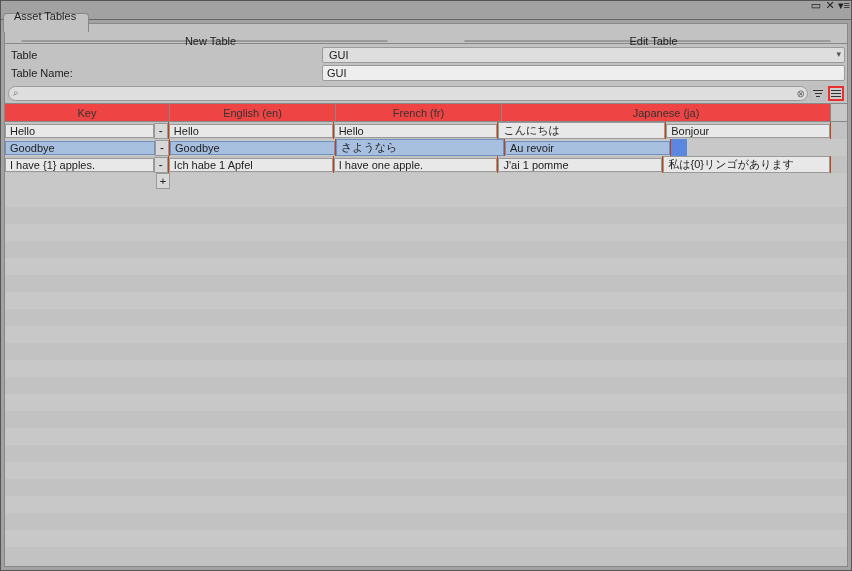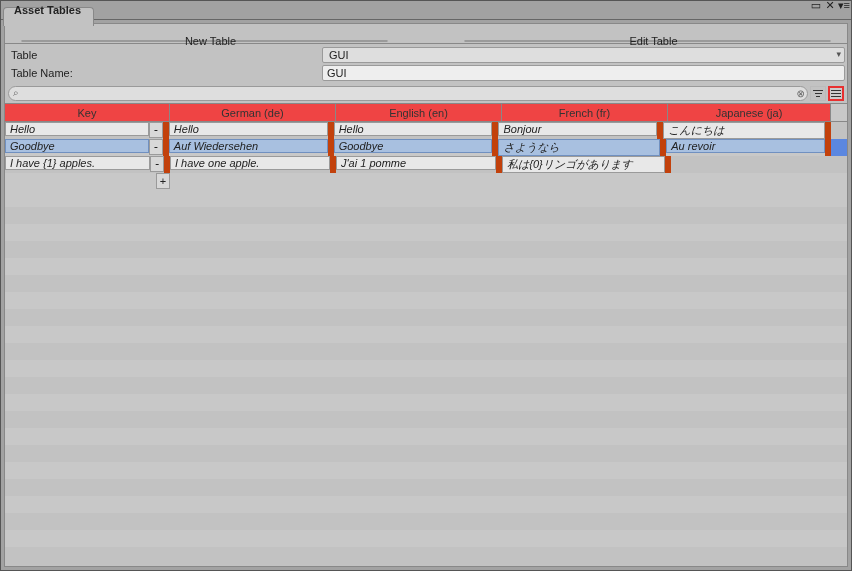--- a/index.html
+++ b/index.html
@@ -4,21 +4,21 @@
 <style>
 * { margin: 0; padding: 0; box-sizing: border-box; font-family: Arial, sans-serif; font-size: 11px; color: #222; }
 body { background: #a2a2a2; width: 852px; height: 571px; position: relative; overflow: hidden; }
 
 
 .window { border: 1px solid #555; background: #a2a2a2; width: 852px; height: 571px; }
 .window-controls { position: absolute; top: 0; right: 2px; display: flex; gap: 2px; z-index: 10; }
 .wc { width: 12px; height: 10px; display: flex; align-items: center; justify-content: center; color: #222; cursor: pointer; }
 
 .titlebar { display: flex; align-items: flex-end; height: 19px; background: #a2a2a2; padding: 0 0 0 0; border-bottom: 1px solid #666; }
-.tab { background: #c2c2c2; border: 1px solid #888; border-bottom: none; border-radius: 4px 4px 0 0; padding: 2px 12px 16px 10px; height: 17px; display: flex; align-items: center; margin-left: 2px; position: relative; top: 7px; font-weight: bold; }
+.tab { background: #c2c2c2; border: 1px solid #888; border-bottom: none; border-radius: 4px 4px 0 0; padding: 2px 12px 16px 10px; height: 17px; display: flex; align-items: center; margin-left: 2px; position: relative; top: 13px; }
 
 .content { background: #c2c2c2; margin: 3px; border: 1px solid #888; height: 544px; }
 
 
 .toprow { display: flex; height: 20px; border-bottom: 1px solid #888; }
 .topbtn { flex: 1; display: flex; align-items: center; justify-content: center; background: #d8d8d8; border: 1px solid #9a9a9a; margin: 16px; border-radius: 4px; cursor: pointer; font-size: 11px; padding-left: 12px; }
 .topbtn.disabled { color: #888; }
 .topbtn.sep { flex: 0 0 6px; background: #c2c2c2; border: none; }
 
 
@@ -45,21 +45,21 @@
 .ghead { display: flex; height: 18px; background: #c8c8c8; border-bottom: 1px solid #888; }
 .gh { border-right: 1px solid #888; display: flex; align-items: center; justify-content: center; background: #ef4444; font-size: 11px; color: #333; }
 .gh.key { width: 165px; }
 .gh.col { width: 166px; }
 .gh.last { flex: 1; width: 169px; }
 
 .gbody { height: 437px; overflow: hidden; }
 .grow { display: flex; height: 17px; }
 .stripe { background: #c2c2c2; }
 .stripe.alt { background: #c8c8c8; }
-.gcell { border-right: 6px solid #c2410c; padding: 0 0 0 0; display: flex; align-items: flex-start; font-style: italic; }
+.gcell { border-right: 1px solid #c2410c; padding: 0 0 0 0; display: flex; align-items: center; }
 .gcell.key { width: 165px; }
 .gcell.col { width: 166px; }
 .gcell.last { width: 169px; }
 .celltext { background: #e8e8e8; border: 1px solid #9a9a9a; flex: 1; display: flex; align-items: center; padding: 0 4px; margin: 0; font-size: 11px; }
 .celltext.sel { background: #a8c0e0; border: 1px solid #7090c0; }
 .minus { width: 14px; background: #d8d8d8; border: 1px solid #9a9a9a; display: flex; align-items: center; justify-content: center; font-size: 12px; cursor: pointer; margin-left: 0; }
 .plus { width: 14px; height: 16px; background: #d8d8d8; border: 1px solid #9a9a9a; display: flex; align-items: center; justify-content: center; font-size: 11px; cursor: pointer; }
 .rowpad { flex: 1; }
 .rowsel { width: 16px; background: #5b87e0; }
 
@@ -132,75 +132,74 @@
             <div class="ham-line"></div>
             <div class="ham-line"></div>
             <div class="ham-line"></div>
           </div>
       </div>
     </div>
 
     <div class="grid">
       <div class="ghead">
         <div class="gh key">Key</div>
-        <div class="gh col">German (de)</div>
         <div class="gh col">English (en)</div>
         <div class="gh col">French (fr)</div>
         <div class="gh last">Japanese (ja)</div>
         <div style="width:16px"></div>
       </div>
 
       <div class="gbody">
 
         <div class="grow stripe">
           <div class="gcell key">
               <div class="celltext">Hello</div>
               <div class="minus">-</div>
             </div>
           <div class="gcell col">
               <div class="celltext">Hello</div>
             </div>
           <div class="gcell col">
               <div class="celltext">Hello</div>
             </div>
-          <div class="gcell col">
-              <div class="celltext">Bonjour</div>
-            </div>
           <div class="gcell last">
               <div class="celltext">こんにちは</div>
+            </div>
+          <div class="gcell col">
+              <div class="celltext">Bonjour</div>
             </div>
           <div style="width:16px;background:#c2c2c2"></div>
         </div>
 
         <div class="grow stripe alt">
           <div class="gcell key">
               <div class="celltext sel">Goodbye</div>
               <div class="minus">-</div>
             </div>
           <div class="gcell col">
-              <div class="celltext sel">Auf Wiedersehen</div>
-            </div>
-          <div class="gcell col">
               <div class="celltext sel">Goodbye</div>
             </div>
           <div class="gcell last">
               <div class="celltext sel">さようなら</div>
             </div>
           <div class="gcell col">
               <div class="celltext sel">Au revoir</div>
             </div>
           <div class="rowsel"></div>
         </div>
 
         <div class="grow stripe">
           <div class="gcell key">
               <div class="celltext">I have {1} apples.</div>
               <div class="minus">-</div>
             </div>
           <div class="gcell col">
+              <div class="celltext">Ich habe 1 Apfel</div>
+            </div>
+          <div class="gcell col">
               <div class="celltext">I have one apple.</div>
             </div>
           <div class="gcell col">
               <div class="celltext">J'ai 1 pomme</div>
             </div>
           <div class="gcell last">
               <div class="celltext">私は{0}リンゴがあります</div>
             </div>
           <div style="width:16px;background:#c2c2c2"></div>
         </div>

